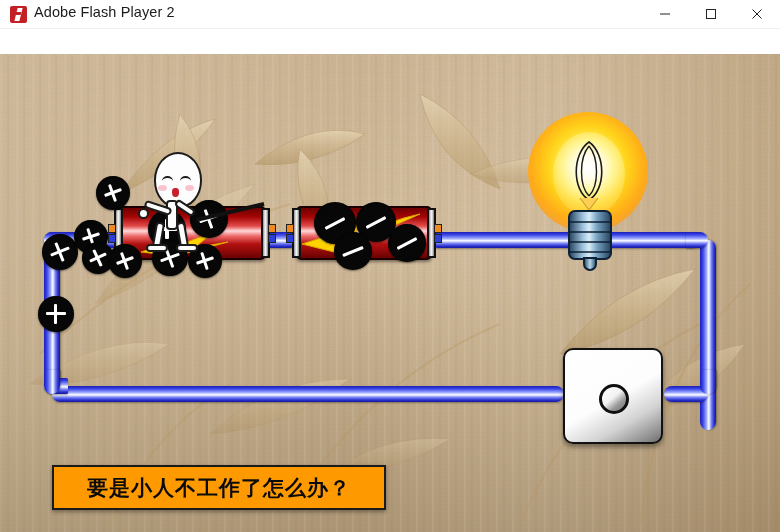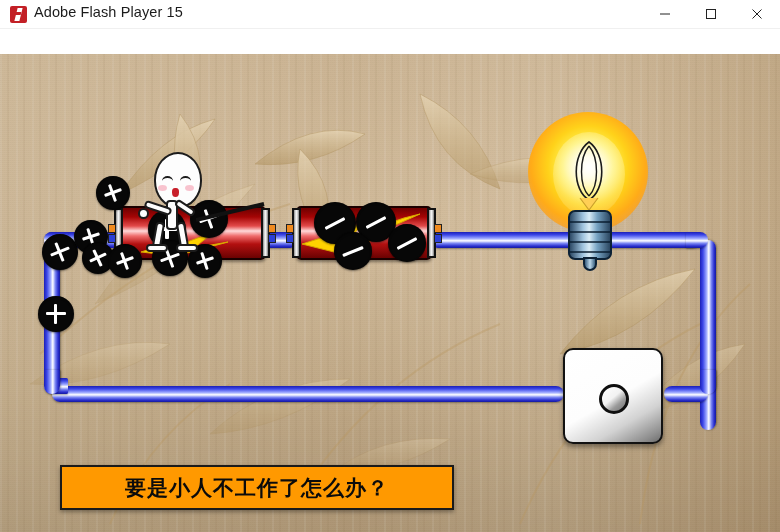--- a/index.html
+++ b/index.html
@@ -107,21 +107,21 @@
 </head>
 <body>
 
 <div id="app">
 
   <div class="titlebar">
     <div class="tb-icon">
       <div class="f"></div>
         <div class="f2"></div>
     </div>
-    <div class="tb-title">Adobe Flash Player 15</div>
+    <div class="tb-title">Adobe Flash Player 2</div>
     <div class="wbtns">
       <div class="wbtn">
         <svg width="12" height="12" viewBox="0 0 12 12">
             <line x1="1" y1="6" x2="11" y2="6" stroke="#222" stroke-width="1"></line>
           </svg>
       </div>
       <div class="wbtn">
         <svg width="12" height="12" viewBox="0 0 12 12">
             <rect x="1.5" y="1.5" width="9" height="9" fill="none" stroke="#222" stroke-width="1"></rect>
           </svg>
@@ -307,17 +307,17 @@
       <div class="bulb-rib" style="top:19px;"></div>
       <div class="bulb-rib" style="top:29px;"></div>
       <div class="bulb-rib" style="top:39px;"></div>
     </div>
     <div class="bulb-tip" style="left:583px;top:203px;width:14px;height:14px;"></div>
 
     <div class="switchbox" style="left:563px;top:294px;width:100px;height:96px;">
       <div class="switchknob" style="left:34px;top:34px;width:30px;height:30px;"></div>
     </div>
 
-    <div class="caption" style="left:60px;top:411px;width:394px;height:45px;background:#ff9900;">
+    <div class="caption" style="left:52px;top:411px;width:334px;height:45px;background:#ff9900;">
       <span>要是小人不工作了怎么办？</span>
     </div>
   </div>
 </div>
 
 </body></html>

